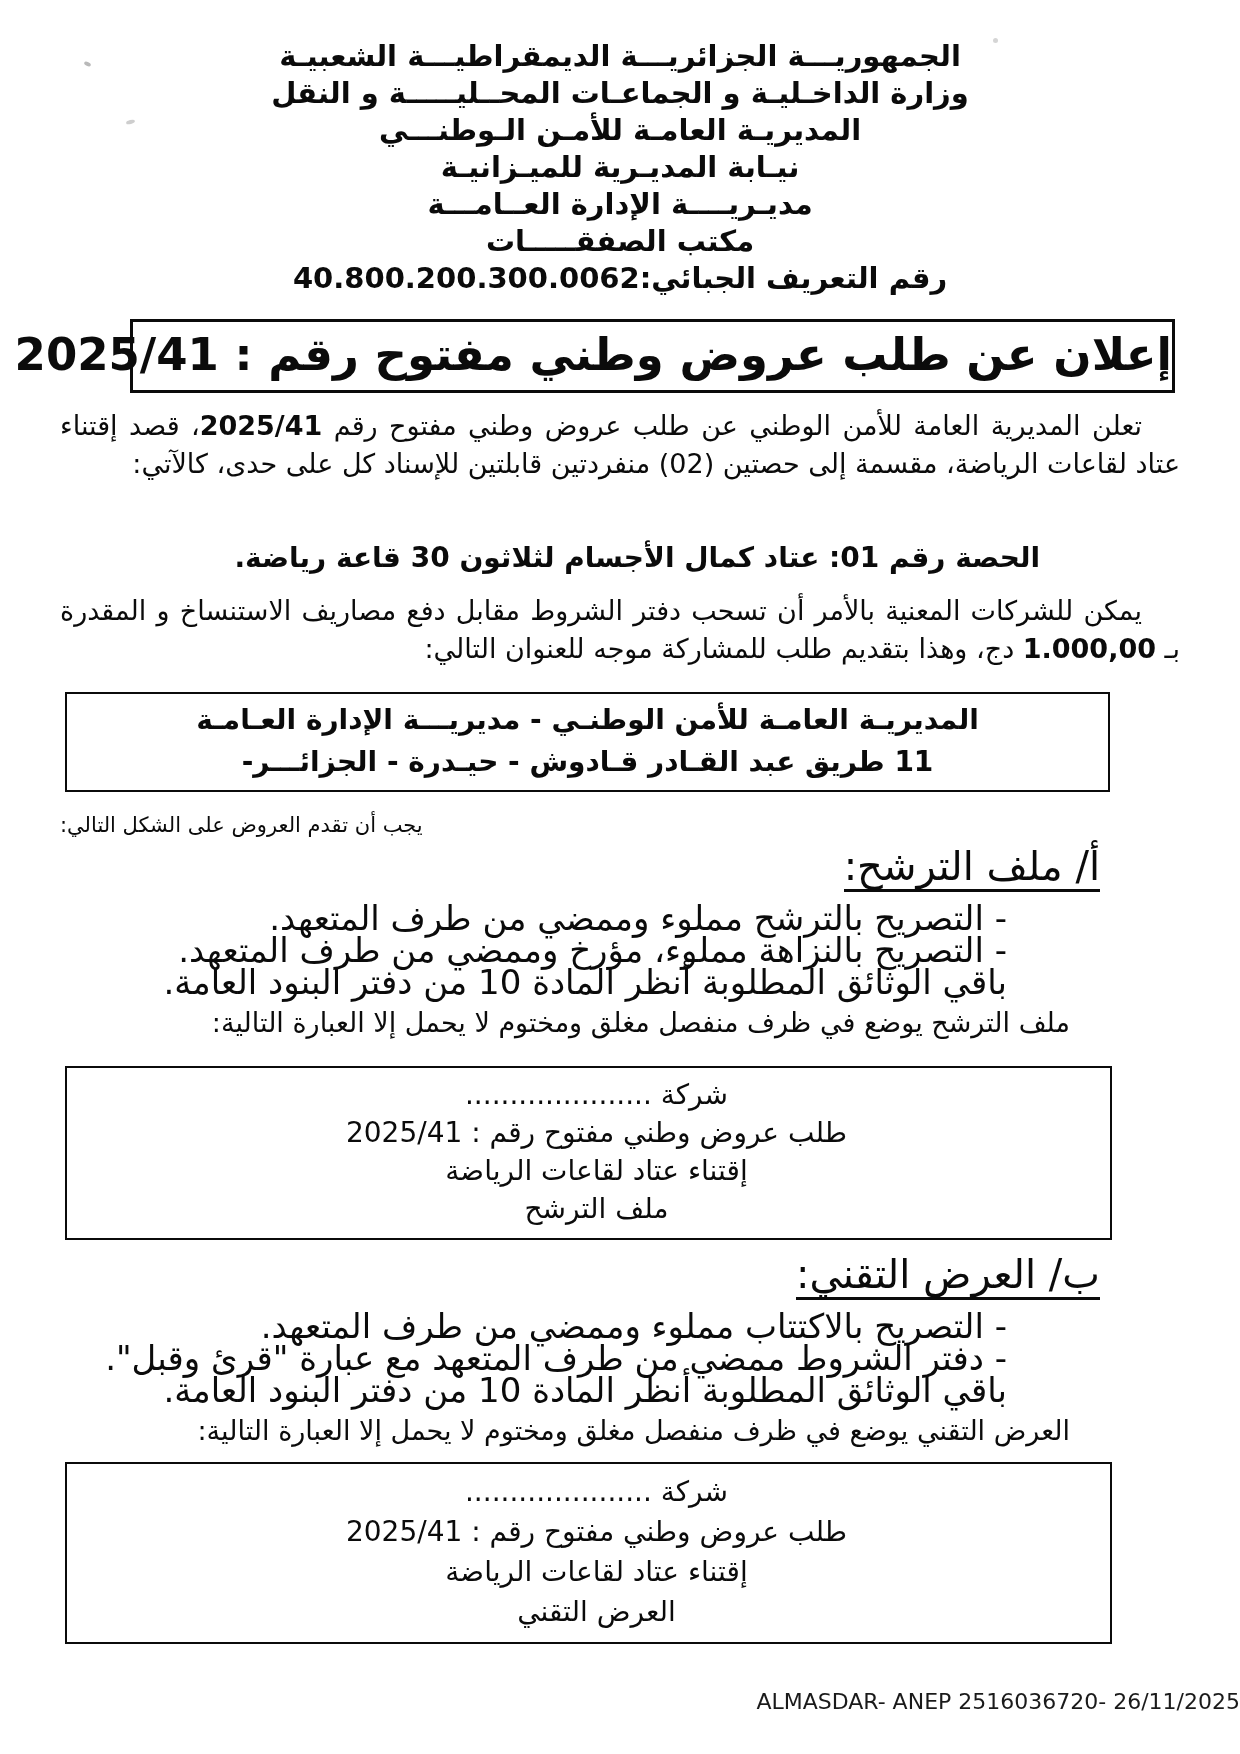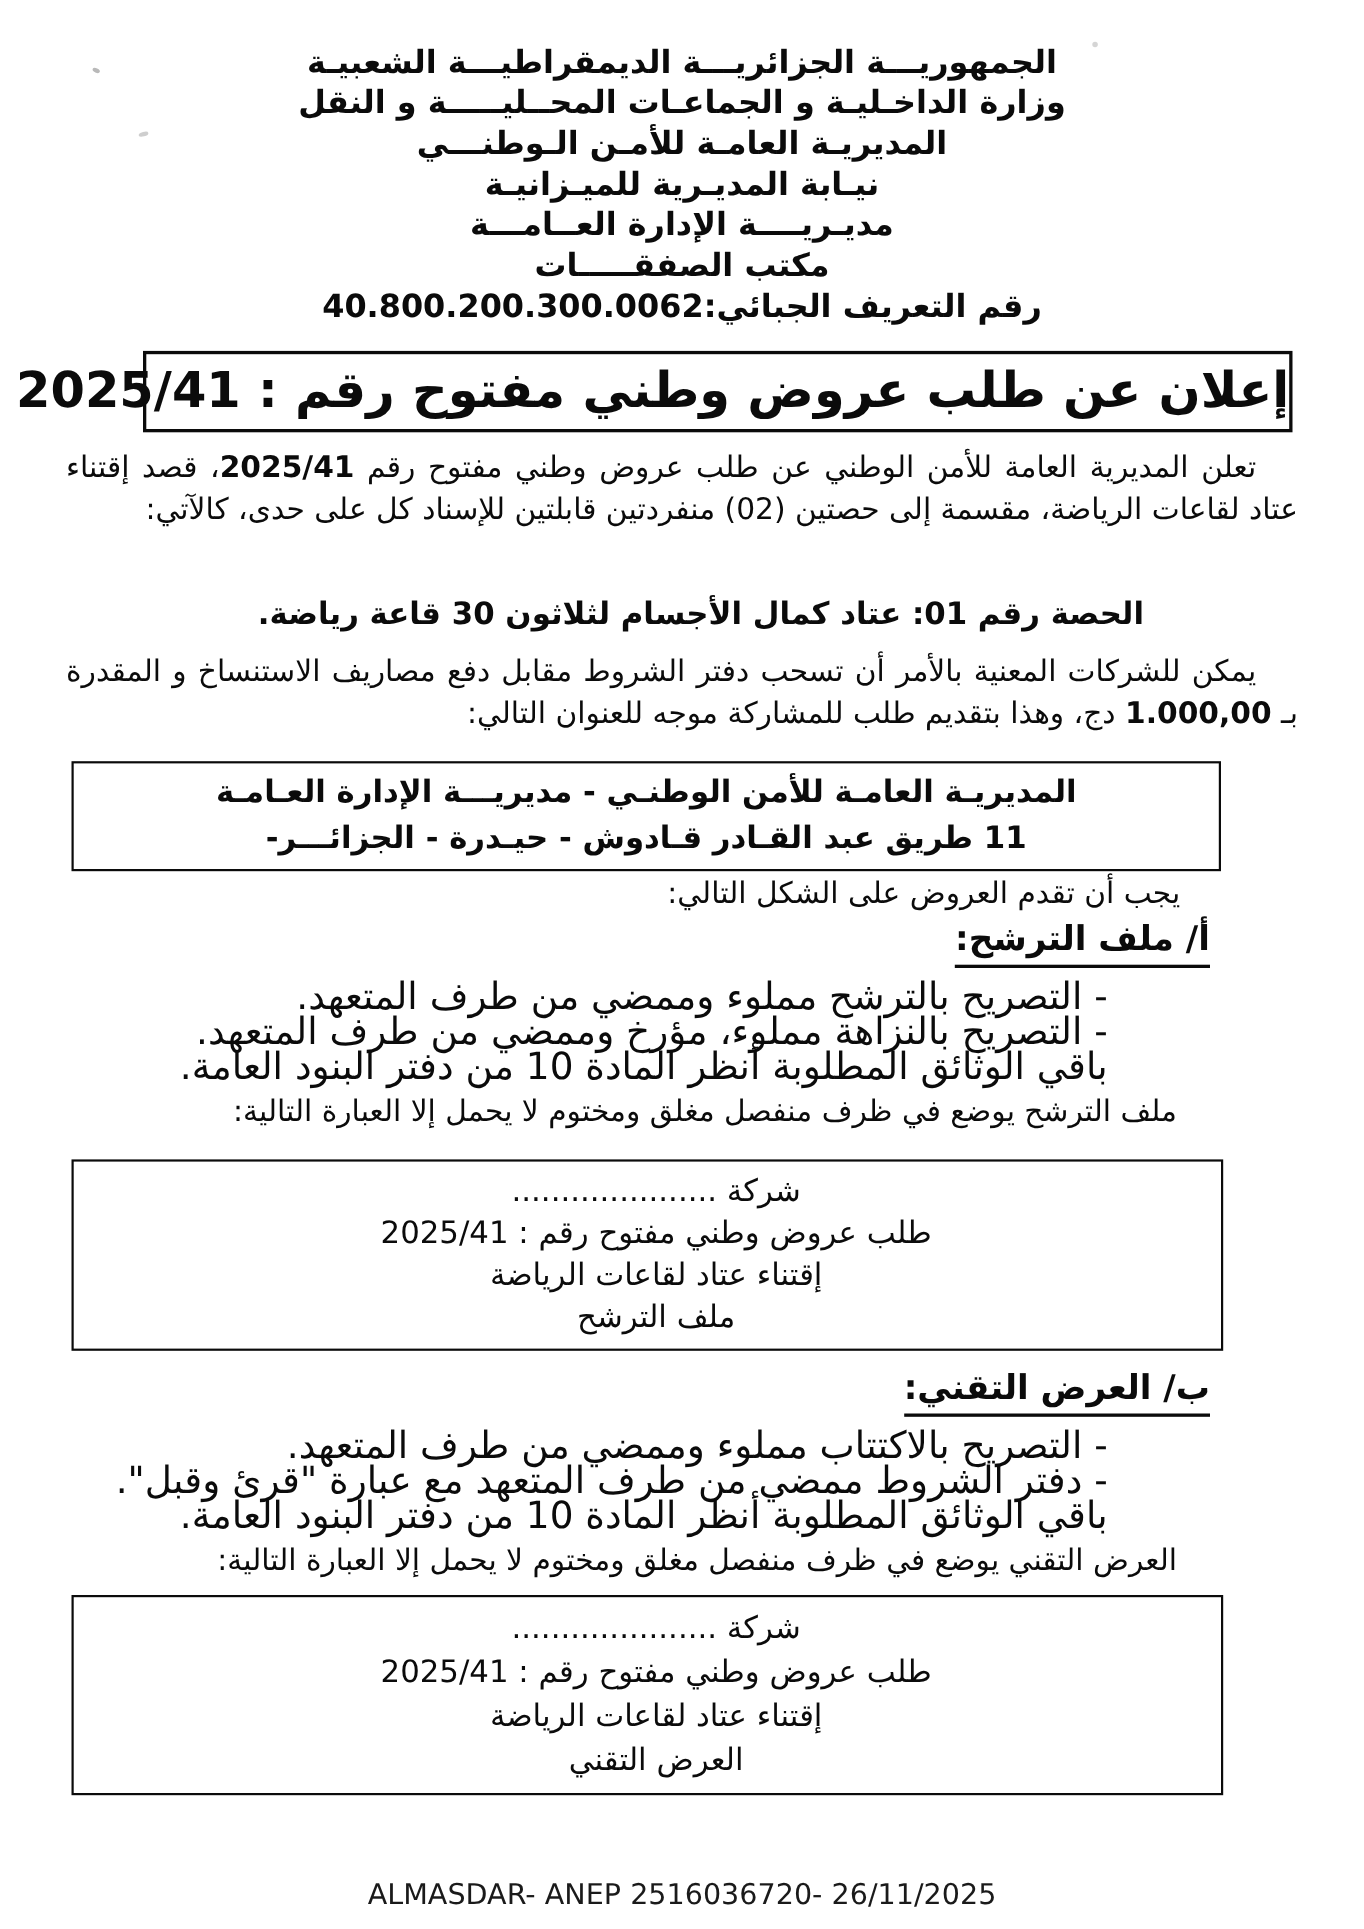--- a/index.html
+++ b/index.html
@@ -37,40 +37,40 @@
   .lots{margin:54px 200px 0 60px;font-weight:bold;font-size:28px;line-height:41px;text-align:right;}
   .address-box{
     margin:24px 130px 0 65px;
     border:2px solid #0b0b0b;
     padding:5px 0 7px 0;
     text-align:center;
     font-weight:bold;
     font-size:28px;
     line-height:42px;
   }
-  .present-note{margin:2px 167px 0 60px;font-size:27px;line-height:38px;text-align:right;}
-  .sec-heading{margin:2px 140px 0 60px;text-align:right;font-size:31px;line-height:40px;font-weight:bold;}
+  .present-note{margin:14px 167px 0 60px;font-size:21px;line-height:38px;text-align:left;}
+  .sec-heading{margin:2px 140px 0 60px;text-align:right;font-size:40px;line-height:40px;font-weight:normal;}
   .sec-heading span{display:inline-block;border-bottom:3px solid #0b0b0b;padding-bottom:3px;}
   .req-list{margin:10px 233px 0 60px;font-size:34px;line-height:32px;text-align:right;}
   .env-note{margin:6px 170px 0 60px;font-size:27px;line-height:38px;text-align:right;}
   .envelope-box{
     margin:24px 128px 0 65px;
     border:2px solid #0b0b0b;
     padding:8px 0 10px 16px;
     text-align:center;
     font-weight:normal;
     font-size:28px;
     line-height:38px;
   }
   .envelope-box.second{line-height:40px;margin-top:12px;}
   .gap-b{margin-top:14px;}
   .footer{
-    position:absolute;left:0;right:0;bottom:16px;
-    direction:ltr;text-align:center;
-    font-size:26px;color:#1a1a1a;letter-spacing:0px;
+    position:absolute;left:0;right:0;bottom:40px;
+    direction:ltr;text-align:right;
+    font-size:22px;color:#1a1a1a;letter-spacing:0px;
   }
   
   .speck{position:absolute;background:#b9b9b9;border-radius:50%;}
   .s1{left:84px;top:62px;width:7px;height:4px;transform:rotate(25deg);}
   .s2{left:126px;top:120px;width:9px;height:4px;transform:rotate(-15deg);opacity:.7;}
   .s3{left:993px;top:38px;width:5px;height:5px;opacity:.6;}
   .num{font-weight:bold;}
 </style>
 </head>
 <body>

